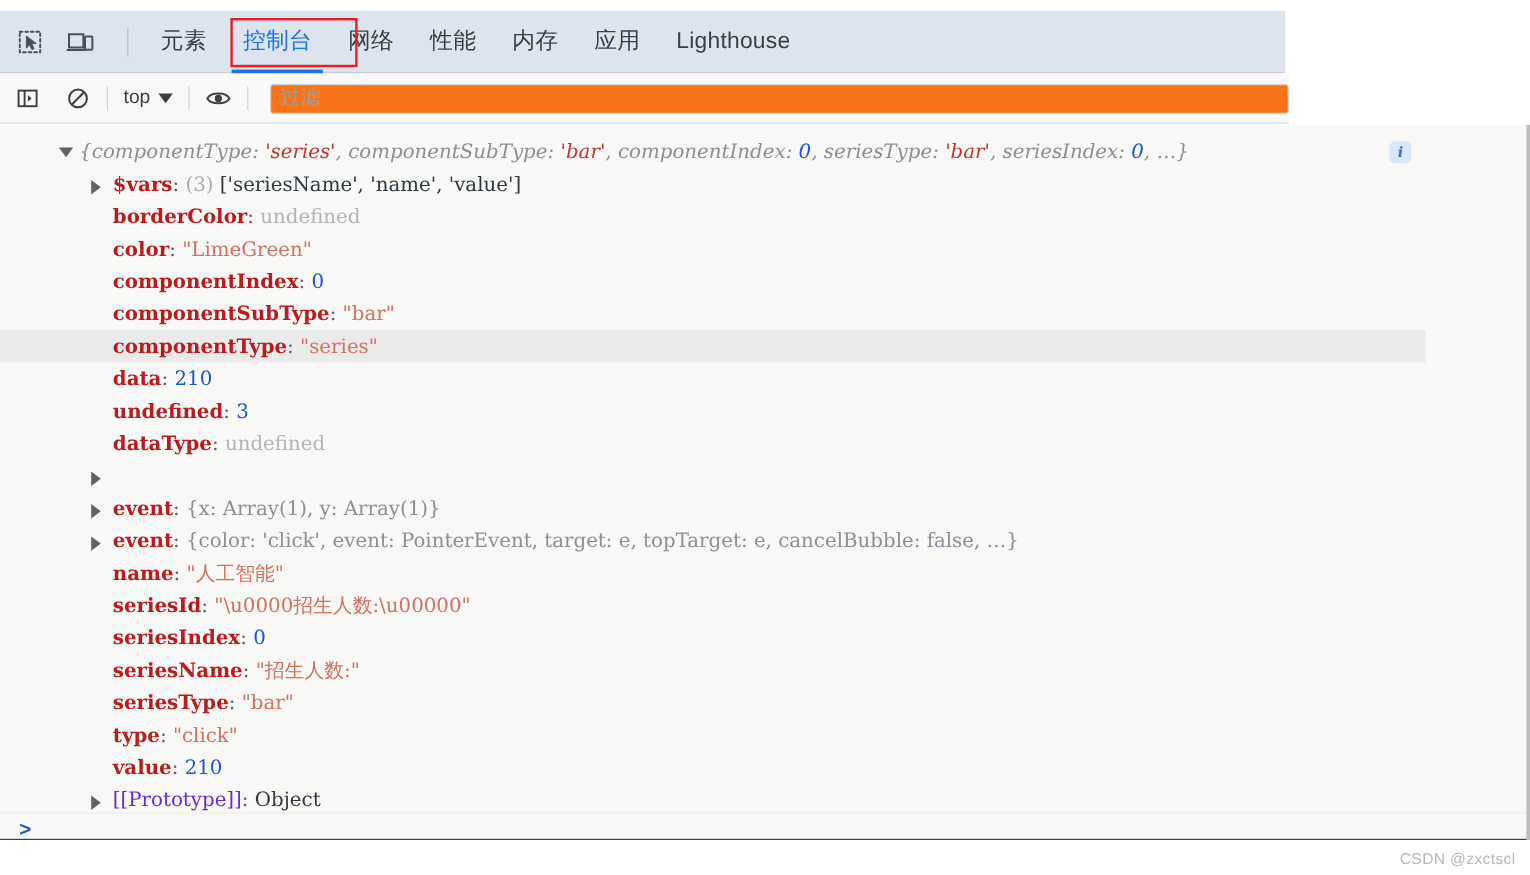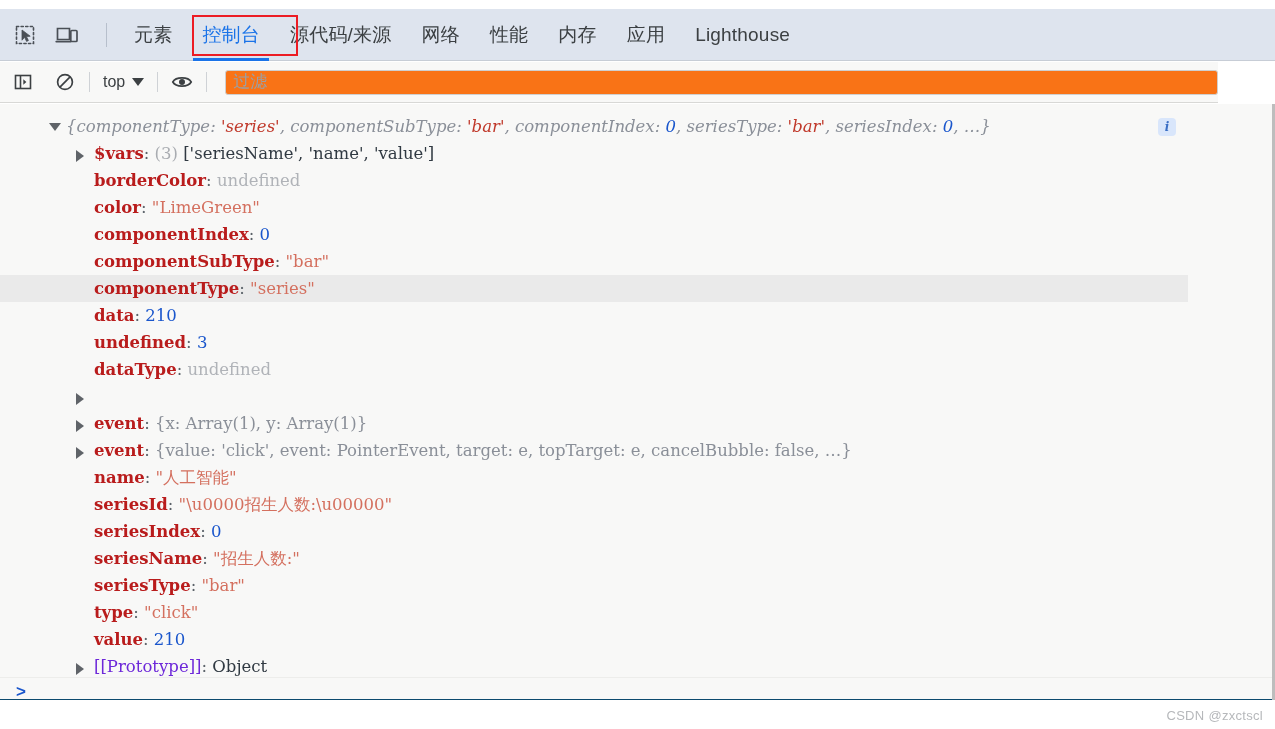--- a/index.html
+++ b/index.html
@@ -13,21 +13,21 @@
     height: 729px;
     font-family: "Liberation Sans", sans-serif;
     overflow: hidden;
     position: relative;
   }
 
   
   .tabbar {
     position: absolute;
     left: 0; top: 9px;
-    width: 1275px;
+    width: 1071px;
     height: 52px;
     background: #dee4ee;
     display: flex;
     align-items: center;
     box-sizing: border-box;
     border-bottom: 1px solid #c7cdd6;
   }
   .tb-icons {
     display: flex;
     align-items: center;
@@ -83,21 +83,21 @@
     border: 2px solid #ec1c24;
     box-sizing: border-box;
     pointer-events: none;
     z-index: 5;
   }
 
   
   .filterbar {
     position: absolute;
     left: 0; top: 62px;
-    width: 1218px;
+    width: 1074px;
     height: 41px;
     background: #f8f8f7;
     display: flex;
     align-items: center;
     box-sizing: border-box;
     border-bottom: 1px solid #d8d8d6;
   }
   .fb-icon {
     width: 30px;
     height: 30px;
@@ -288,21 +288,20 @@
         <path d="M1.2 17.6 H15.6" stroke="#4a4f56" stroke-width="1.7" stroke-linecap="round"></path>
         <rect x="15.8" y="6.5" width="6.2" height="11" rx="1" stroke="#4a4f56" stroke-width="1.7"></rect>
       </svg>
     </div>
     <div class="tb-sep"></div>
   </div>
 
   <div class="tabs">
     <div class="tab">元素</div>
     <div class="tab active">控制台</div>
-    <div class="tab">源代码/来源</div>
     <div class="tab">网络</div>
     <div class="tab">性能</div>
     <div class="tab">内存</div>
     <div class="tab">应用</div>
     <div class="tab">Lighthouse</div>
   </div>
 </div>
 <div class="tab-annotation"></div>
 
 <div class="filterbar">
@@ -349,21 +348,21 @@
         <div class="row"><span class="ind1"><span class="k">borderColor</span><span class="punc">: </span><span class="und">undefined</span></span></div>
         <div class="row"><span class="ind1"><span class="k">color</span><span class="punc">: </span><span class="str">"LimeGreen"</span></span></div>
         <div class="row"><span class="ind1"><span class="k">componentIndex</span><span class="punc">: </span><span class="num">0</span></span></div>
         <div class="row"><span class="ind1"><span class="k">componentSubType</span><span class="punc">: </span><span class="str">"bar"</span></span></div>
         <div class="row highlight"><span class="ind1"><span class="k">componentType</span><span class="punc">: </span><span class="str">"series"</span></span></div>
         <div class="row"><span class="ind1"><span class="k">data</span><span class="punc">: </span><span class="num">210</span></span></div>
         <div class="row"><span class="ind1"><span class="k">undefined</span><span class="punc">: </span><span class="num">3</span></span></div>
         <div class="row"><span class="ind1"><span class="k">dataType</span><span class="punc">: </span><span class="und">undefined</span></span></div>
         <div class="row"><span class="tri tri-right"></span></div>
         <div class="row"><span class="tri tri-right"></span><span class="ind1"><span class="k">event</span><span class="punc">: </span><span class="grey">{x: Array(1), y: Array(1)}</span></span></div>
-        <div class="row"><span class="tri tri-right"></span><span class="ind1"><span class="k">event</span><span class="punc">: </span><span class="grey">{value: 'click', event: PointerEvent, target: e, topTarget: e, cancelBubble: false, …}</span></span></div>
+        <div class="row"><span class="tri tri-right"></span><span class="ind1"><span class="k">event</span><span class="punc">: </span><span class="grey">{color: 'click', event: PointerEvent, target: e, topTarget: e, cancelBubble: false, …}</span></span></div>
         <div class="row"><span class="ind1"><span class="k">name</span><span class="punc">: </span><span class="str">"人工智能"</span></span></div>
         <div class="row"><span class="ind1"><span class="k">seriesId</span><span class="punc">: </span><span class="str">"\u0000招生人数:\u00000"</span></span></div>
         <div class="row"><span class="ind1"><span class="k">seriesIndex</span><span class="punc">: </span><span class="num">0</span></span></div>
         <div class="row"><span class="ind1"><span class="k">seriesName</span><span class="punc">: </span><span class="str">"招生人数:"</span></span></div>
         <div class="row"><span class="ind1"><span class="k">seriesType</span><span class="punc">: </span><span class="str">"bar"</span></span></div>
         <div class="row"><span class="ind1"><span class="k">type</span><span class="punc">: </span><span class="str">"click"</span></span></div>
         <div class="row"><span class="ind1"><span class="k">value</span><span class="punc">: </span><span class="num">210</span></span></div>
         <div class="row"><span class="tri tri-right"></span><span class="ind1"><span class="proto">[[Prototype]]</span><span class="punc">: </span><span class="plain">Object</span></span></div>
       </div>
   </div>

